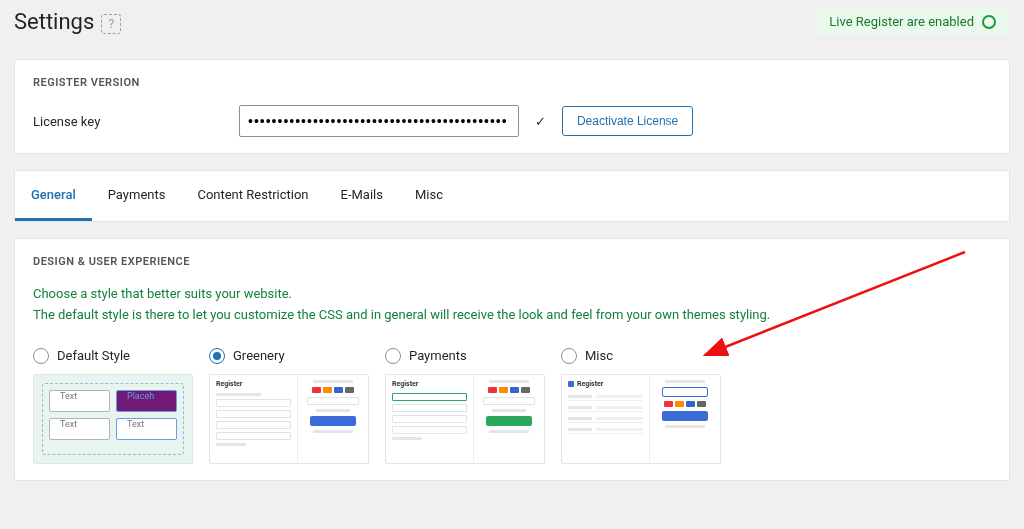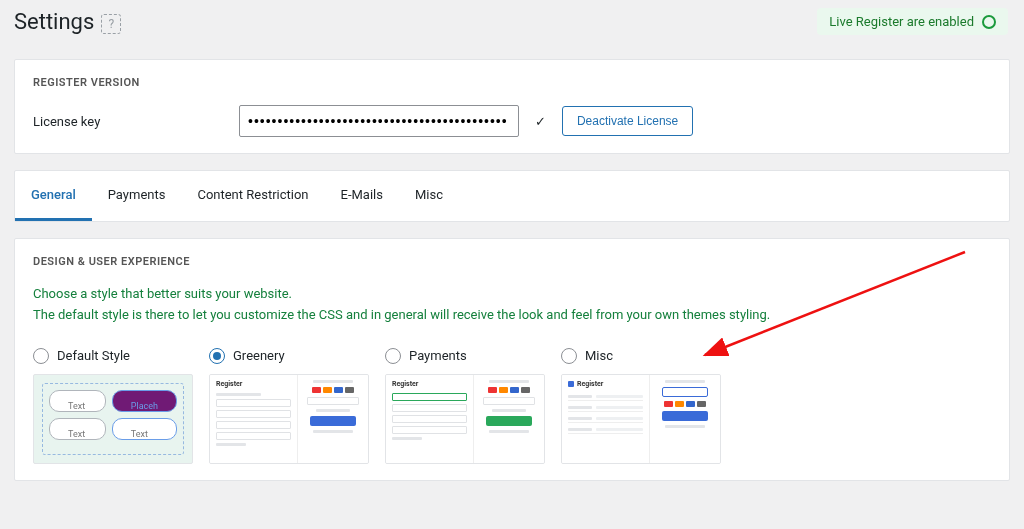--- a/index.html
+++ b/index.html
@@ -195,25 +195,25 @@
     flex:1;
     display:flex;
     flex-direction:column;
     gap:6px;
   }
   .preview-default .fld {
     border: 1px solid #b0b5bb;
     background: #fff;
     height: 22px;
     display:flex;
-    align-items:flex-end;
-    padding: 0 18px;
+    align-items:flex-start;
+    padding: 0 10px;
     color: #777;
     font-size: 9px;
-    border-radius: 10px;
+    border-radius: 2px;
   }
 
   
   .preview-form {
     display:flex;
     height:100%;
   }
   .preview-form .left {
     flex: 1.3;
     background:#fff;

